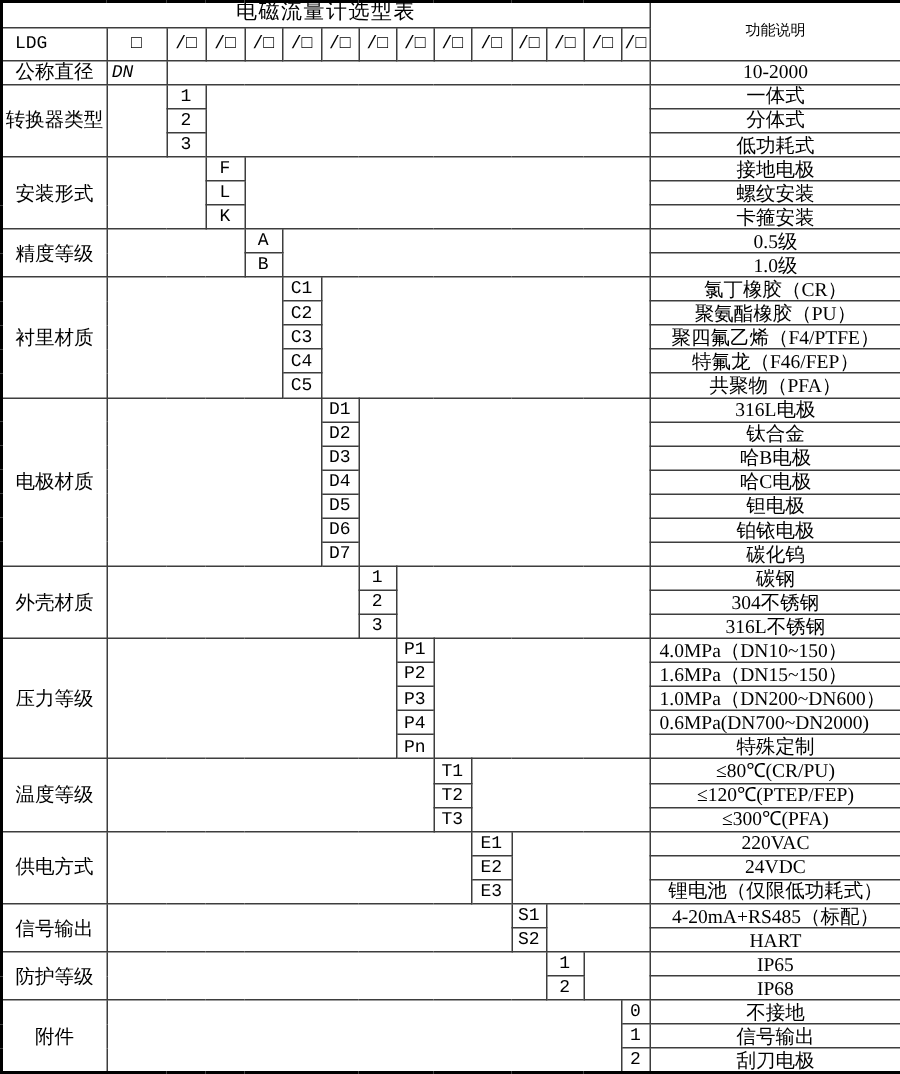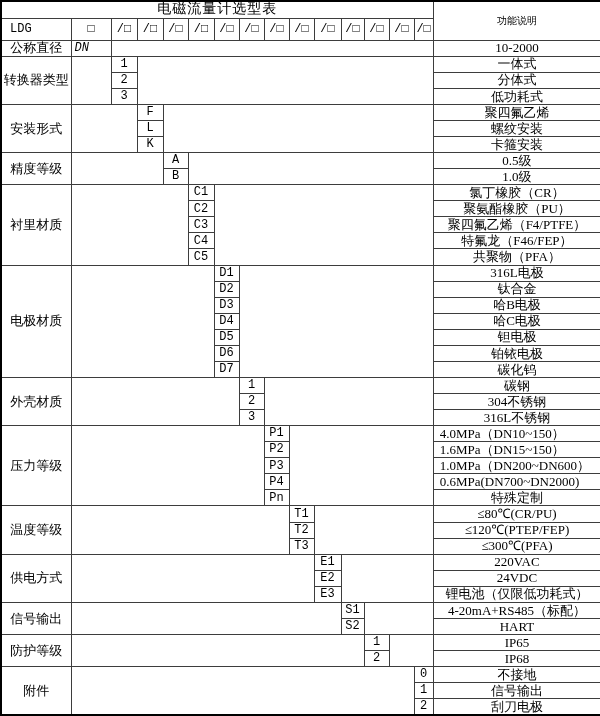--- a/index.html
+++ b/index.html
@@ -104,21 +104,21 @@
   <tr class="r">
     <td class="code">3</td>
     <td class="desc">低功耗式</td>
   </tr>
 
   <tr class="r">
     <td class="lbl" rowspan="3">安装形式</td>
     <td class="blank" rowspan="3" colspan="2"></td>
     <td class="code">F</td>
     <td class="blank" rowspan="3" colspan="11"></td>
-    <td class="desc">聚四氟乙烯</td>
+    <td class="desc">接地电极</td>
   </tr>
   <tr class="r">
     <td class="code">L</td>
     <td class="desc">螺纹安装</td>
   </tr>
   <tr class="r">
     <td class="code">K</td>
     <td class="desc">卡箍安装</td>
   </tr>
 

